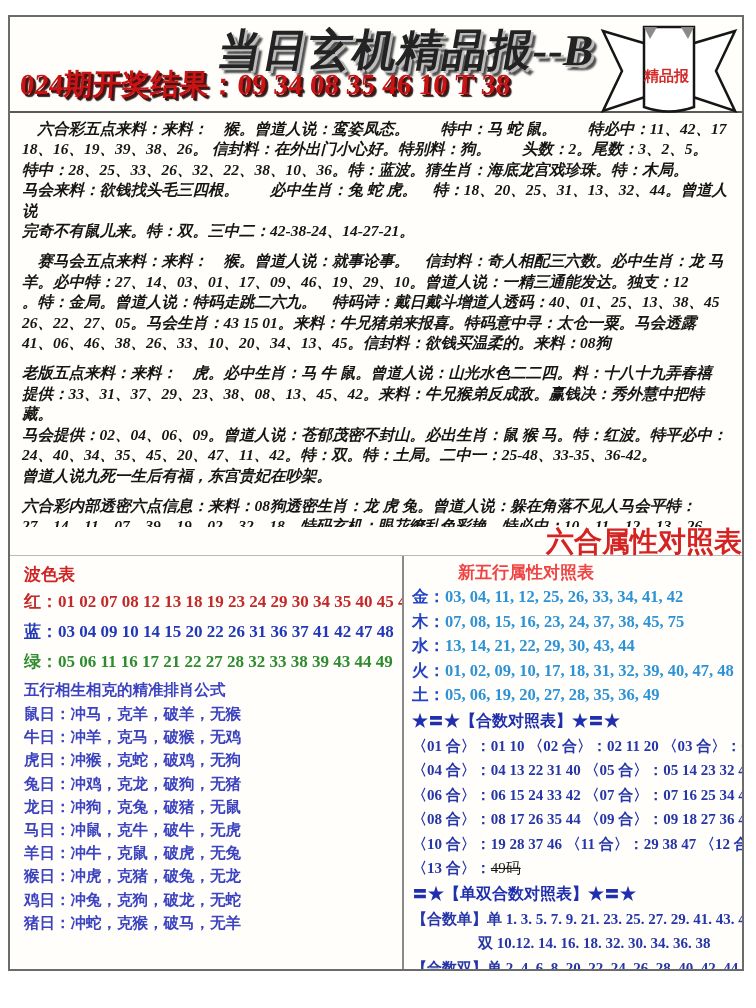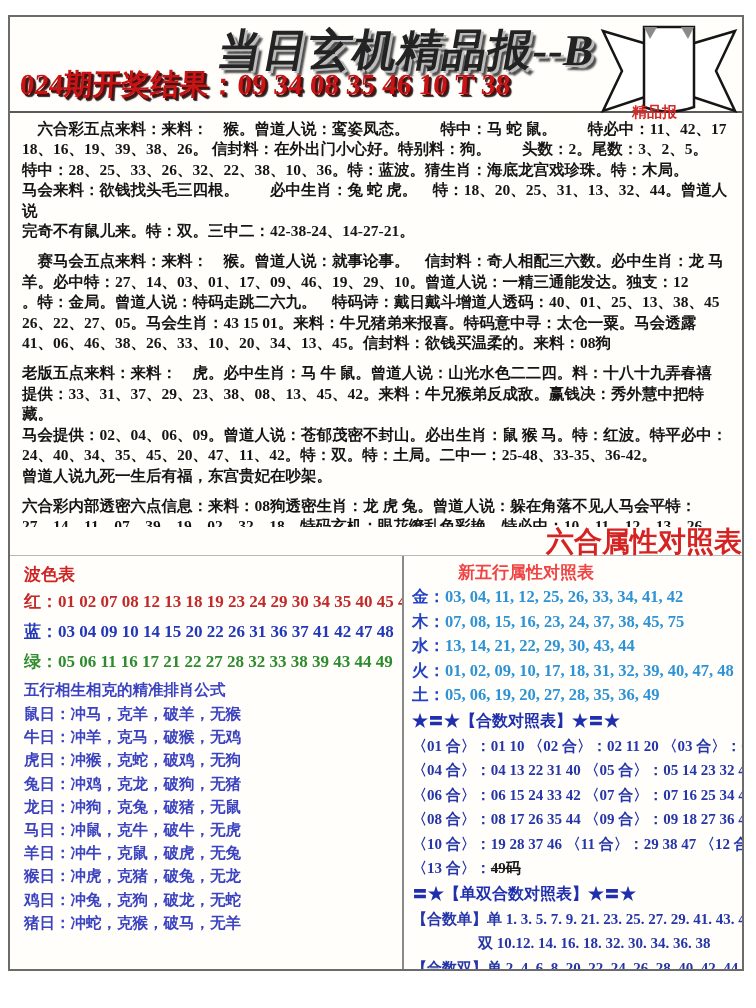--- a/index.html
+++ b/index.html
@@ -24,32 +24,31 @@
   }
   .result {
     position:absolute; left:10px; top:48px;
     font-size:29px; font-weight:900; color:#c81414; white-space:nowrap;
     transform:skewX(-4deg);
     text-shadow:2px 2px 0 #4e0f0f, 3px 3px 1px #2c2c2c;
   }
   .ribbon { position:absolute; top:2px; right:4px; width:138px; height:96px; }
   .ribbon svg { position:absolute; left:0; top:0; }
   .ribbon-label {
-    position:absolute; left:32px; top:48px; width:28px; text-align:center;
+    position:absolute; left:44px; top:48px; width:28px; text-align:center;
     font-size:15px; font-weight:800; color:#d42a2a; letter-spacing:0px;
     white-space:nowrap;
-    margin-top:36px;
   }
   
   .body-text {
     height:414px; padding:6px 8px 0 12px; box-sizing:border-box;
     font-size:15.5px; line-height:20.4px; font-weight:600; color:#151515;
     overflow:hidden;
   }
-  .para { white-space:pre-wrap; margin:0 0 10px 0; }
+  .para { white-space:pre-wrap; margin:0 0 10px 0;font-style:italic; }
   
   .section-title {
     height:29px; line-height:29px; box-sizing:border-box;
     padding-left:384px; font-size:28px; font-weight:800; color:#d52222;
     border-bottom:1px solid #b9b9b9; white-space:nowrap;text-align:right;
   }
   
   .lower { display:flex; height:415px; overflow:hidden; }
   .col-left {
     width:392px; box-sizing:border-box; padding:6px 2px 0 14px; overflow:hidden;
@@ -64,21 +63,21 @@
   .wave-blue  { color:#2238b8; }
   .wave-green { color:#2e8b2e; }
   .formula-title { color:#3c43c0; font-size:15.5px; font-weight:800; line-height:25px; }
   .formula-row   { color:#3c43c0; font-size:15.5px; font-weight:700; line-height:23.2px; white-space:nowrap; }
   .wuxing-title { color:#ef4444; font-size:17px; font-weight:800; line-height:25px; padding-left:46px; white-space:nowrap; }
   .wuxing-row { line-height:24.5px; font-size:16.5px; white-space:nowrap; }
   .wuxing-row .lbl  { color:#2443c4; font-weight:800; }
   .wuxing-row .nums { color:#2e93d6; font-weight:600;margin-top:16px; }
   .he-title { color:#1f2fae; font-size:16px; font-weight:900; line-height:26px; white-space:nowrap; }
   .he-row { color:#2636a8; font-size:15px; font-weight:700; line-height:24.5px; white-space:nowrap; }
-  .row13-value { color:#1a1a1a; font-weight:700; text-decoration:line-through;margin-top:20px; }
+  .row13-value { color:#1a1a1a; font-weight:400; text-decoration:line-through;margin-top:20px; }
   .ds-row { color:#2636a8; font-size:15px; font-weight:700; line-height:24.5px; white-space:nowrap; }
   .ds-indent { padding-left:66px; }
 </style>
 </head>
 <body>
 
 <div class="outer">
 
   <div class="header">
     <div class="title3d">当日玄机精品报--B</div>

